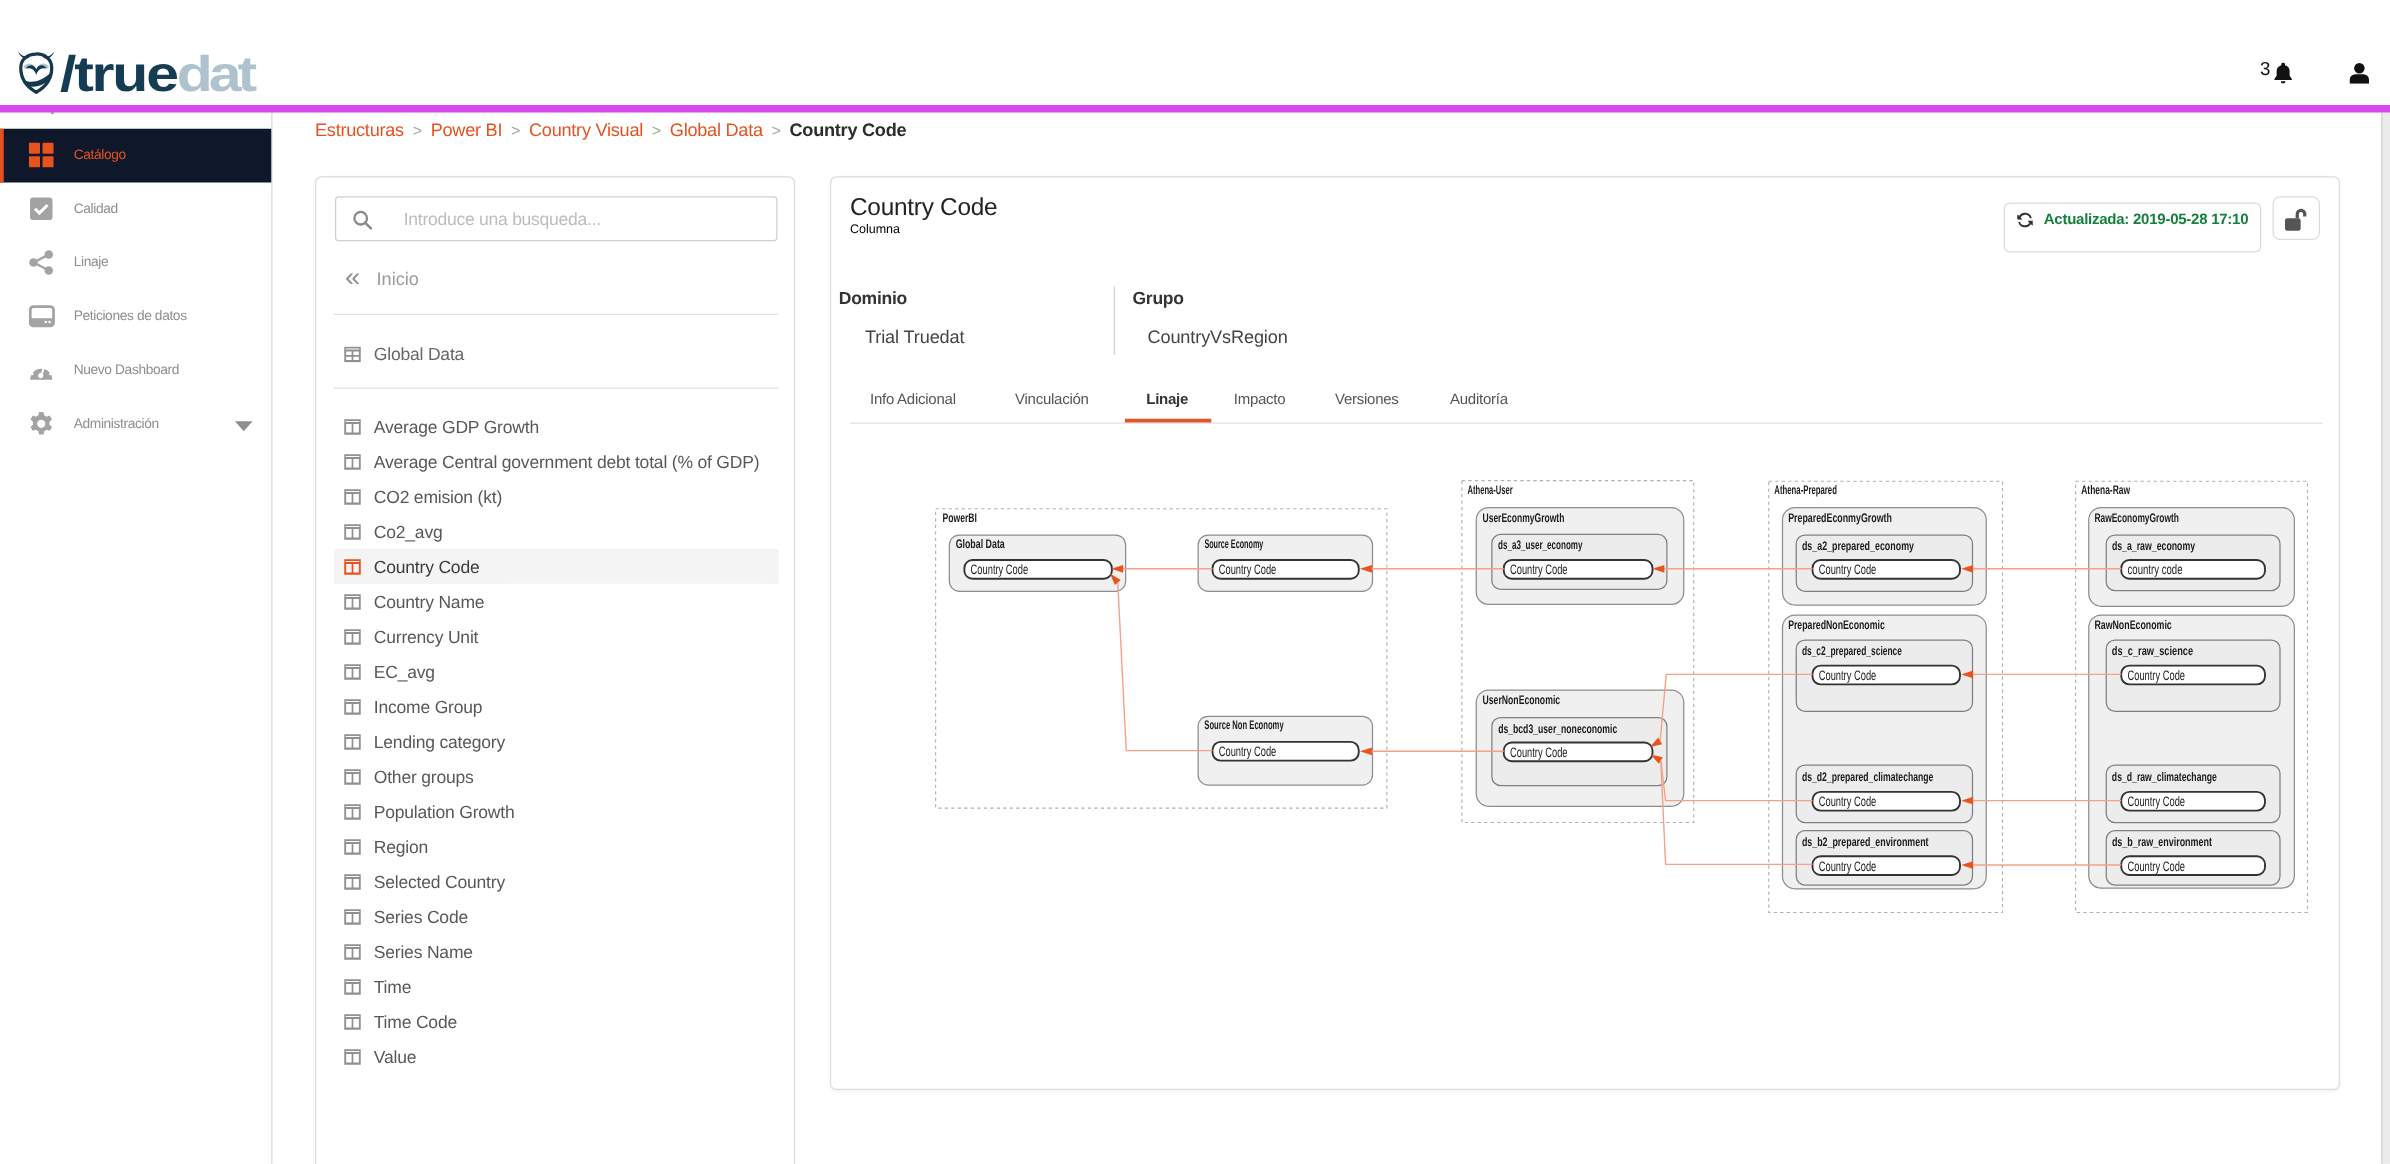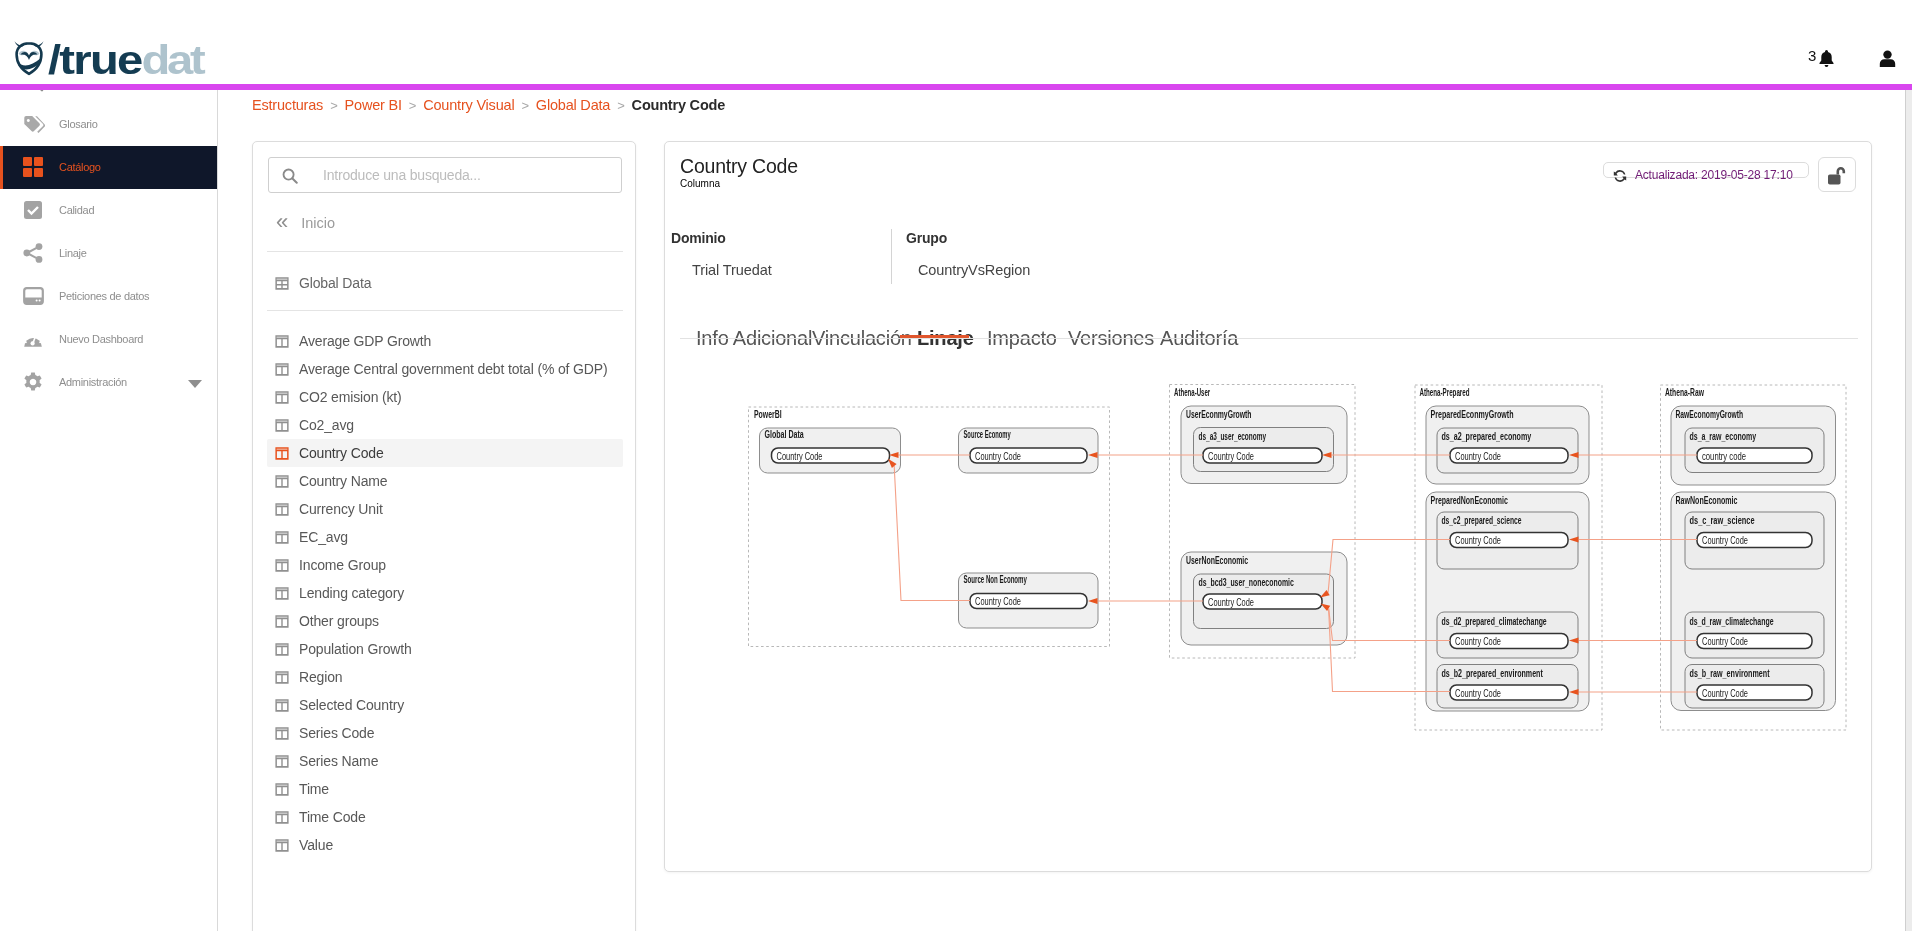--- a/index.html
+++ b/index.html
@@ -49,31 +49,31 @@
   color:#585858; letter-spacing:-0.15px; }
 .litem svg { position:absolute; left:8px; }
 .litem .ltx { position:absolute; left:32px; white-space:nowrap; }
 .litem.gd { height:34px; }
 .litem.gd svg { left:22px; }
 .litem.gd .ltx { left:46px; }
 .litem.sel { background:#f4f4f4; border-radius:2px; color:#3c3c3c; }
 
 #rtitle { position:absolute; left:15px; top:13px; font-size:19.5px; color:#222; letter-spacing:-0.2px; }
 #rsub { position:absolute; left:15px; top:36px; font-size:10px; color:#000000; }
-#updbtn { position:absolute; left:938px; top:20px; width:206px; height:16px;
-  border:1px solid #dcdcdc; border-radius:5px; font-size:12px; font-weight:normal; color:#701a75; letter-spacing:-0.2px; }
+#updbtn { position:absolute; left:938px; top:20px; width:206px; height:40px;
+  border:1px solid #dcdcdc; border-radius:5px; font-size:12px; font-weight:bold; color:#15803d; letter-spacing:-0.2px; }
 #updbtn span { position:absolute; left:31px; top:5px; white-space:nowrap; }
 #updbtn svg { position:absolute; left:9px; top:6px; }
 #lockbtn { position:absolute; left:1153px; top:15px; width:38px; height:35px;
   border:1px solid #dcdcdc; border-radius:6px; }
 .flab { position:absolute; font-size:14px; font-weight:bold; color:#333; letter-spacing:-0.2px; }
 .fval { position:absolute; font-size:14.5px; color:#444; letter-spacing:-0.1px; }
 #vdiv { position:absolute; left:226px; top:87px; height:55px; border-left:1px solid #d4d4d4; }
 
-.tab { position:absolute; top:170px; font-size:20px; color:#555; letter-spacing:-0.2px;margin-top:15px; }
+.tab { position:absolute; top:170px; font-size:12px; color:#555; letter-spacing:-0.2px; }
 .tab.act { font-weight:bold; color:#333; }
 #tabline { position:absolute; left:15px; top:196px; width:1178px; border-top:1px solid #e2e2e2; }
 #tabul { position:absolute; left:235px; top:193px; width:69px; height:3px; background:#e0552c; }
 
 #sbar { position:absolute; left:1905px; top:63px; width:7px; height:868px; background:#ececec;
   border-left:1px solid #cfcfcf; }
 
 #graph { position:absolute; left:-1px; top:-1px; }
 #graph text { font-family:"Liberation Sans", sans-serif; }
 .gt { font-size:10px; font-weight:bold; fill:#1a1a1a; }
@@ -104,27 +104,20 @@
   </svg>
 </div>
 
 <div id="sidebar">
   <div class="mitem">
       <svg width="21" height="21" viewBox="0 0 21 21">
         <circle cx="8.6" cy="8.6" r="6.4" fill="none" stroke="#8e8e8e" stroke-width="2.4"></circle>
         <line x1="13.4" y1="13.4" x2="19" y2="19" stroke="#8e8e8e" stroke-width="2.6" stroke-linecap="round"></line>
       </svg>
       <span class="mtxt">Búsqueda</span>
-    </div>
-  <div class="mitem">
-      <svg width="22" height="20" viewBox="0 0 22 20">
-        <path d="M9.2 2 L16.4 9.2 a1.8 1.8 0 0 1 0 2.5 L11 17.1 a1.8 1.8 0 0 1 -2.5 0 L1.3 9.9 V3.8 A1.8 1.8 0 0 1 3.1 2 z M5.3 5 a1.5 1.5 0 1 0 0.01 0 z" fill="#a9a9a9"></path>
-        <path d="M12.2 2.2 L19.8 9.8 a1.8 1.8 0 0 1 0 2.5 L14.2 17.8 l1.3 1.2 6 -6.2 a2 2 0 0 0 0 -2.6 L14 2.2 z" fill="#a9a9a9"></path>
-      </svg>
-      <span class="mtxt">Glosario</span>
     </div>
   <div class="mitem active">
       <svg width="20" height="20" viewBox="0 0 20 20">
         <rect x="0" y="0" width="9" height="9" rx="1" fill="#e8521d"></rect>
         <rect x="11" y="0" width="9" height="9" rx="1" fill="#e8521d"></rect>
         <rect x="0" y="11" width="9" height="9" rx="1" fill="#e8521d"></rect>
         <rect x="11" y="11" width="9" height="9" rx="1" fill="#e8521d"></rect>
       </svg>
       <span class="mtxt">Catálogo</span>
     </div>

